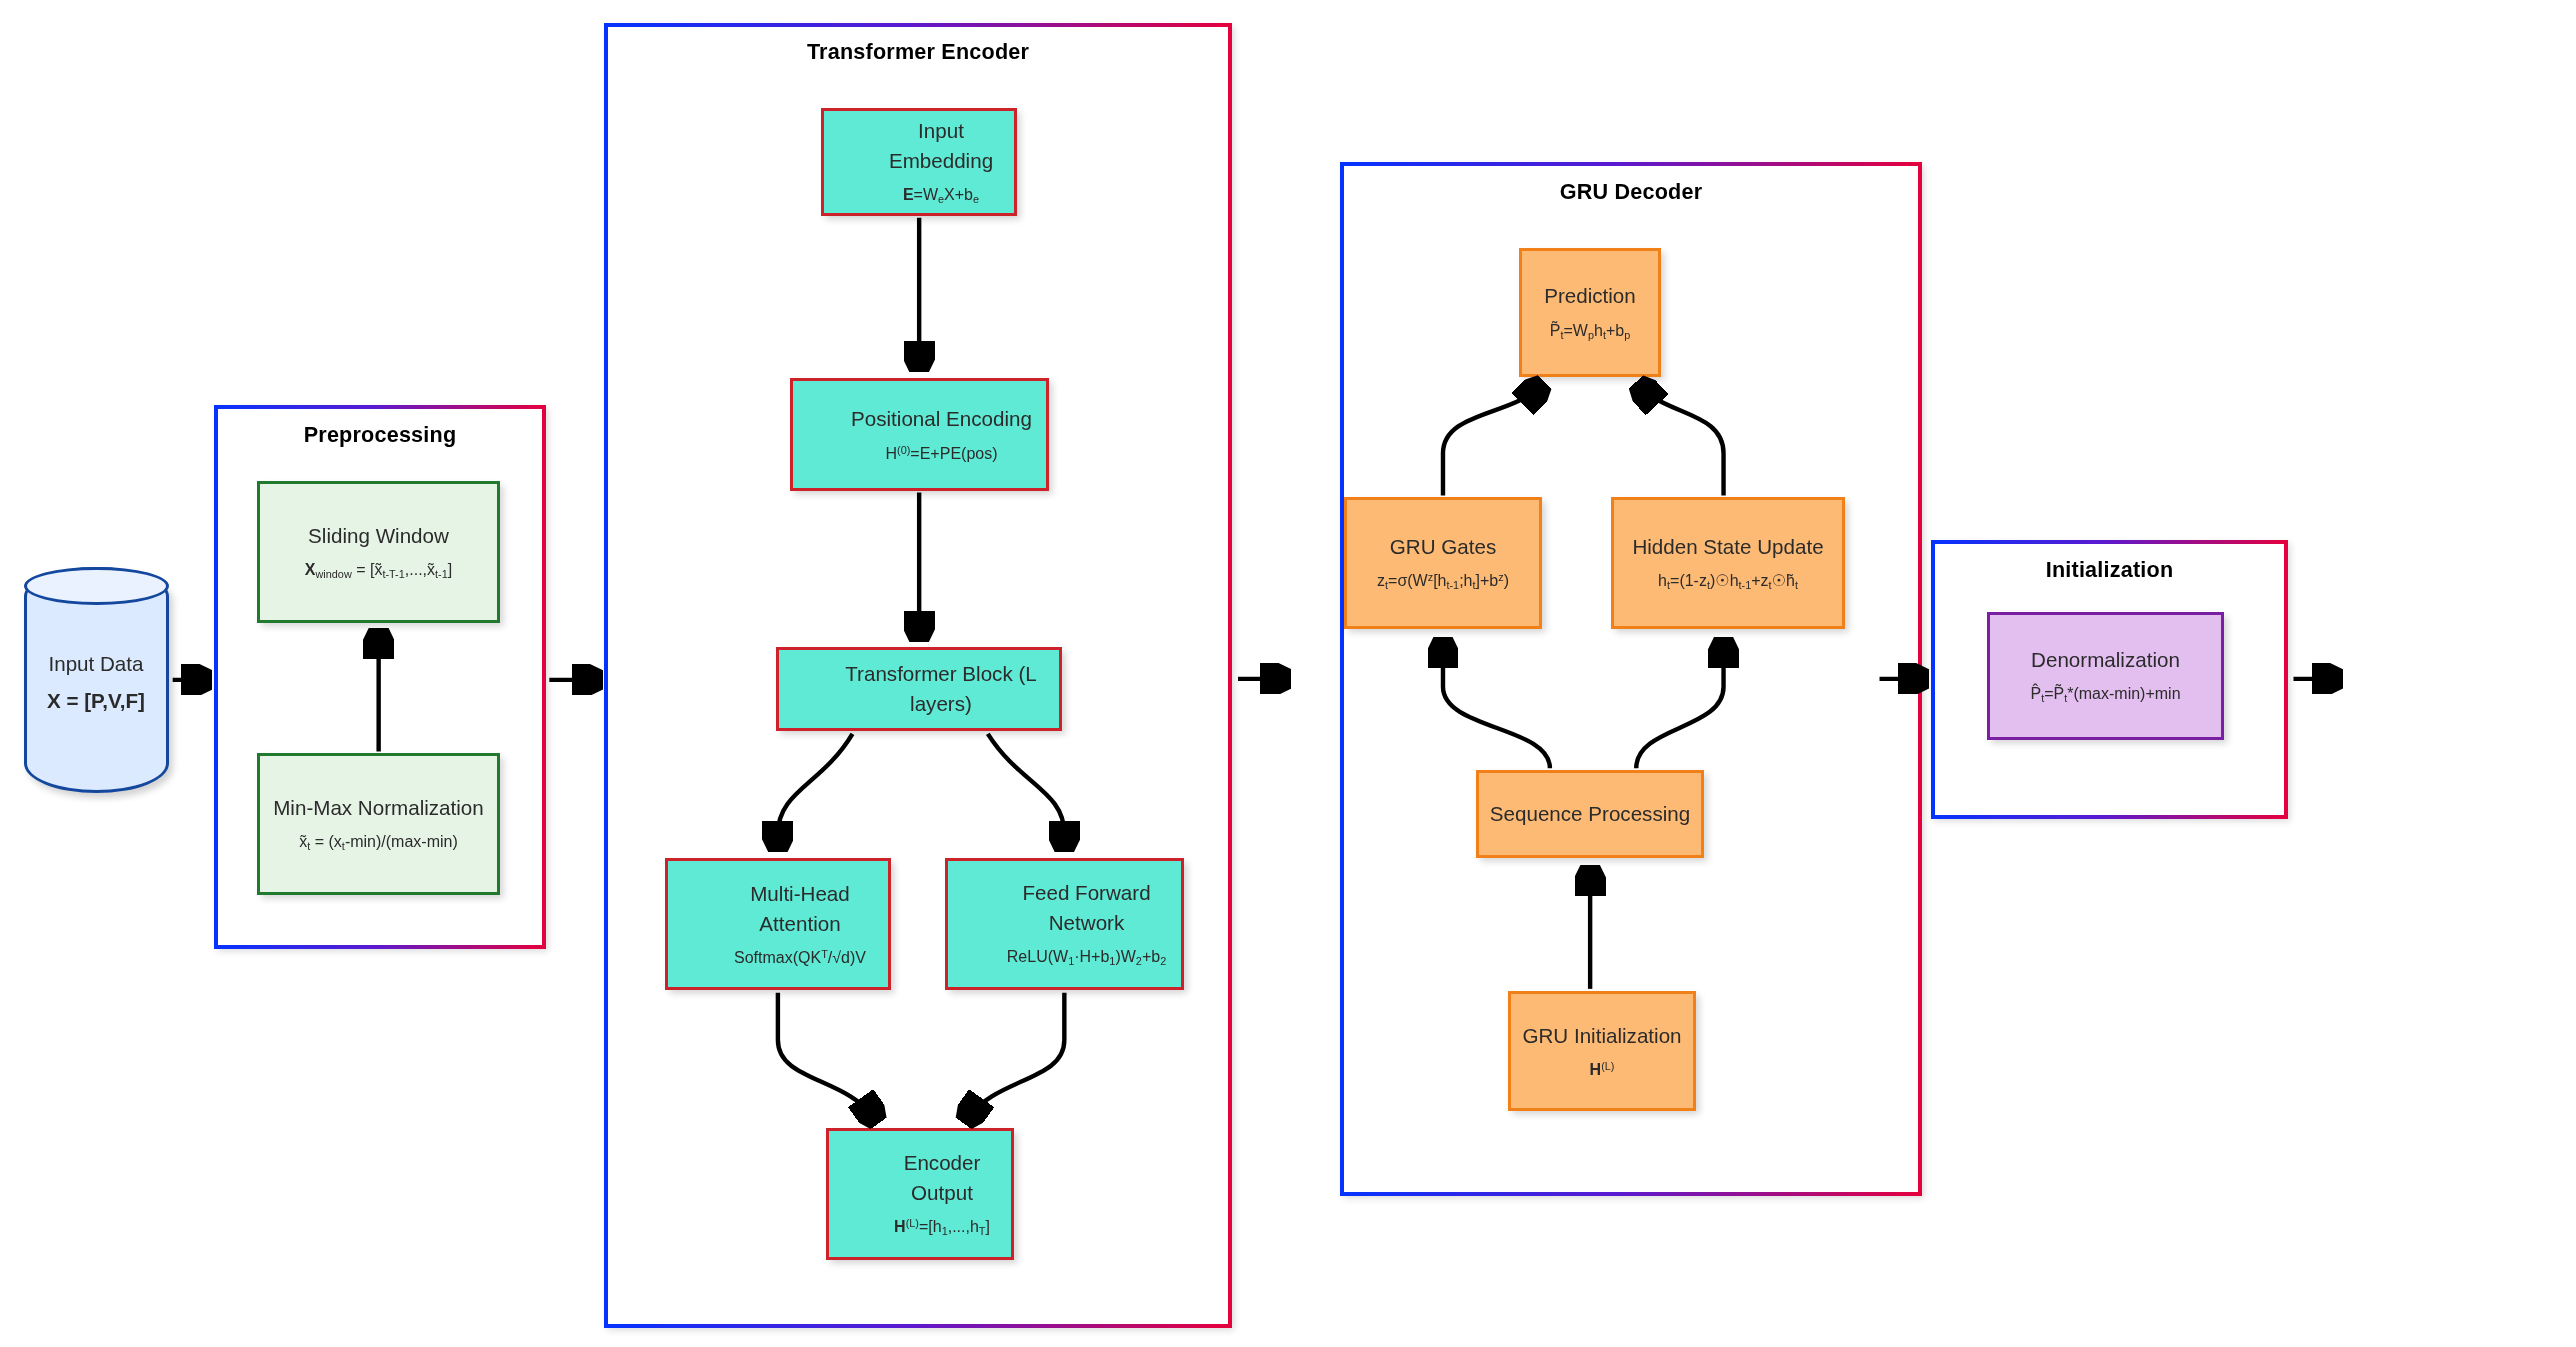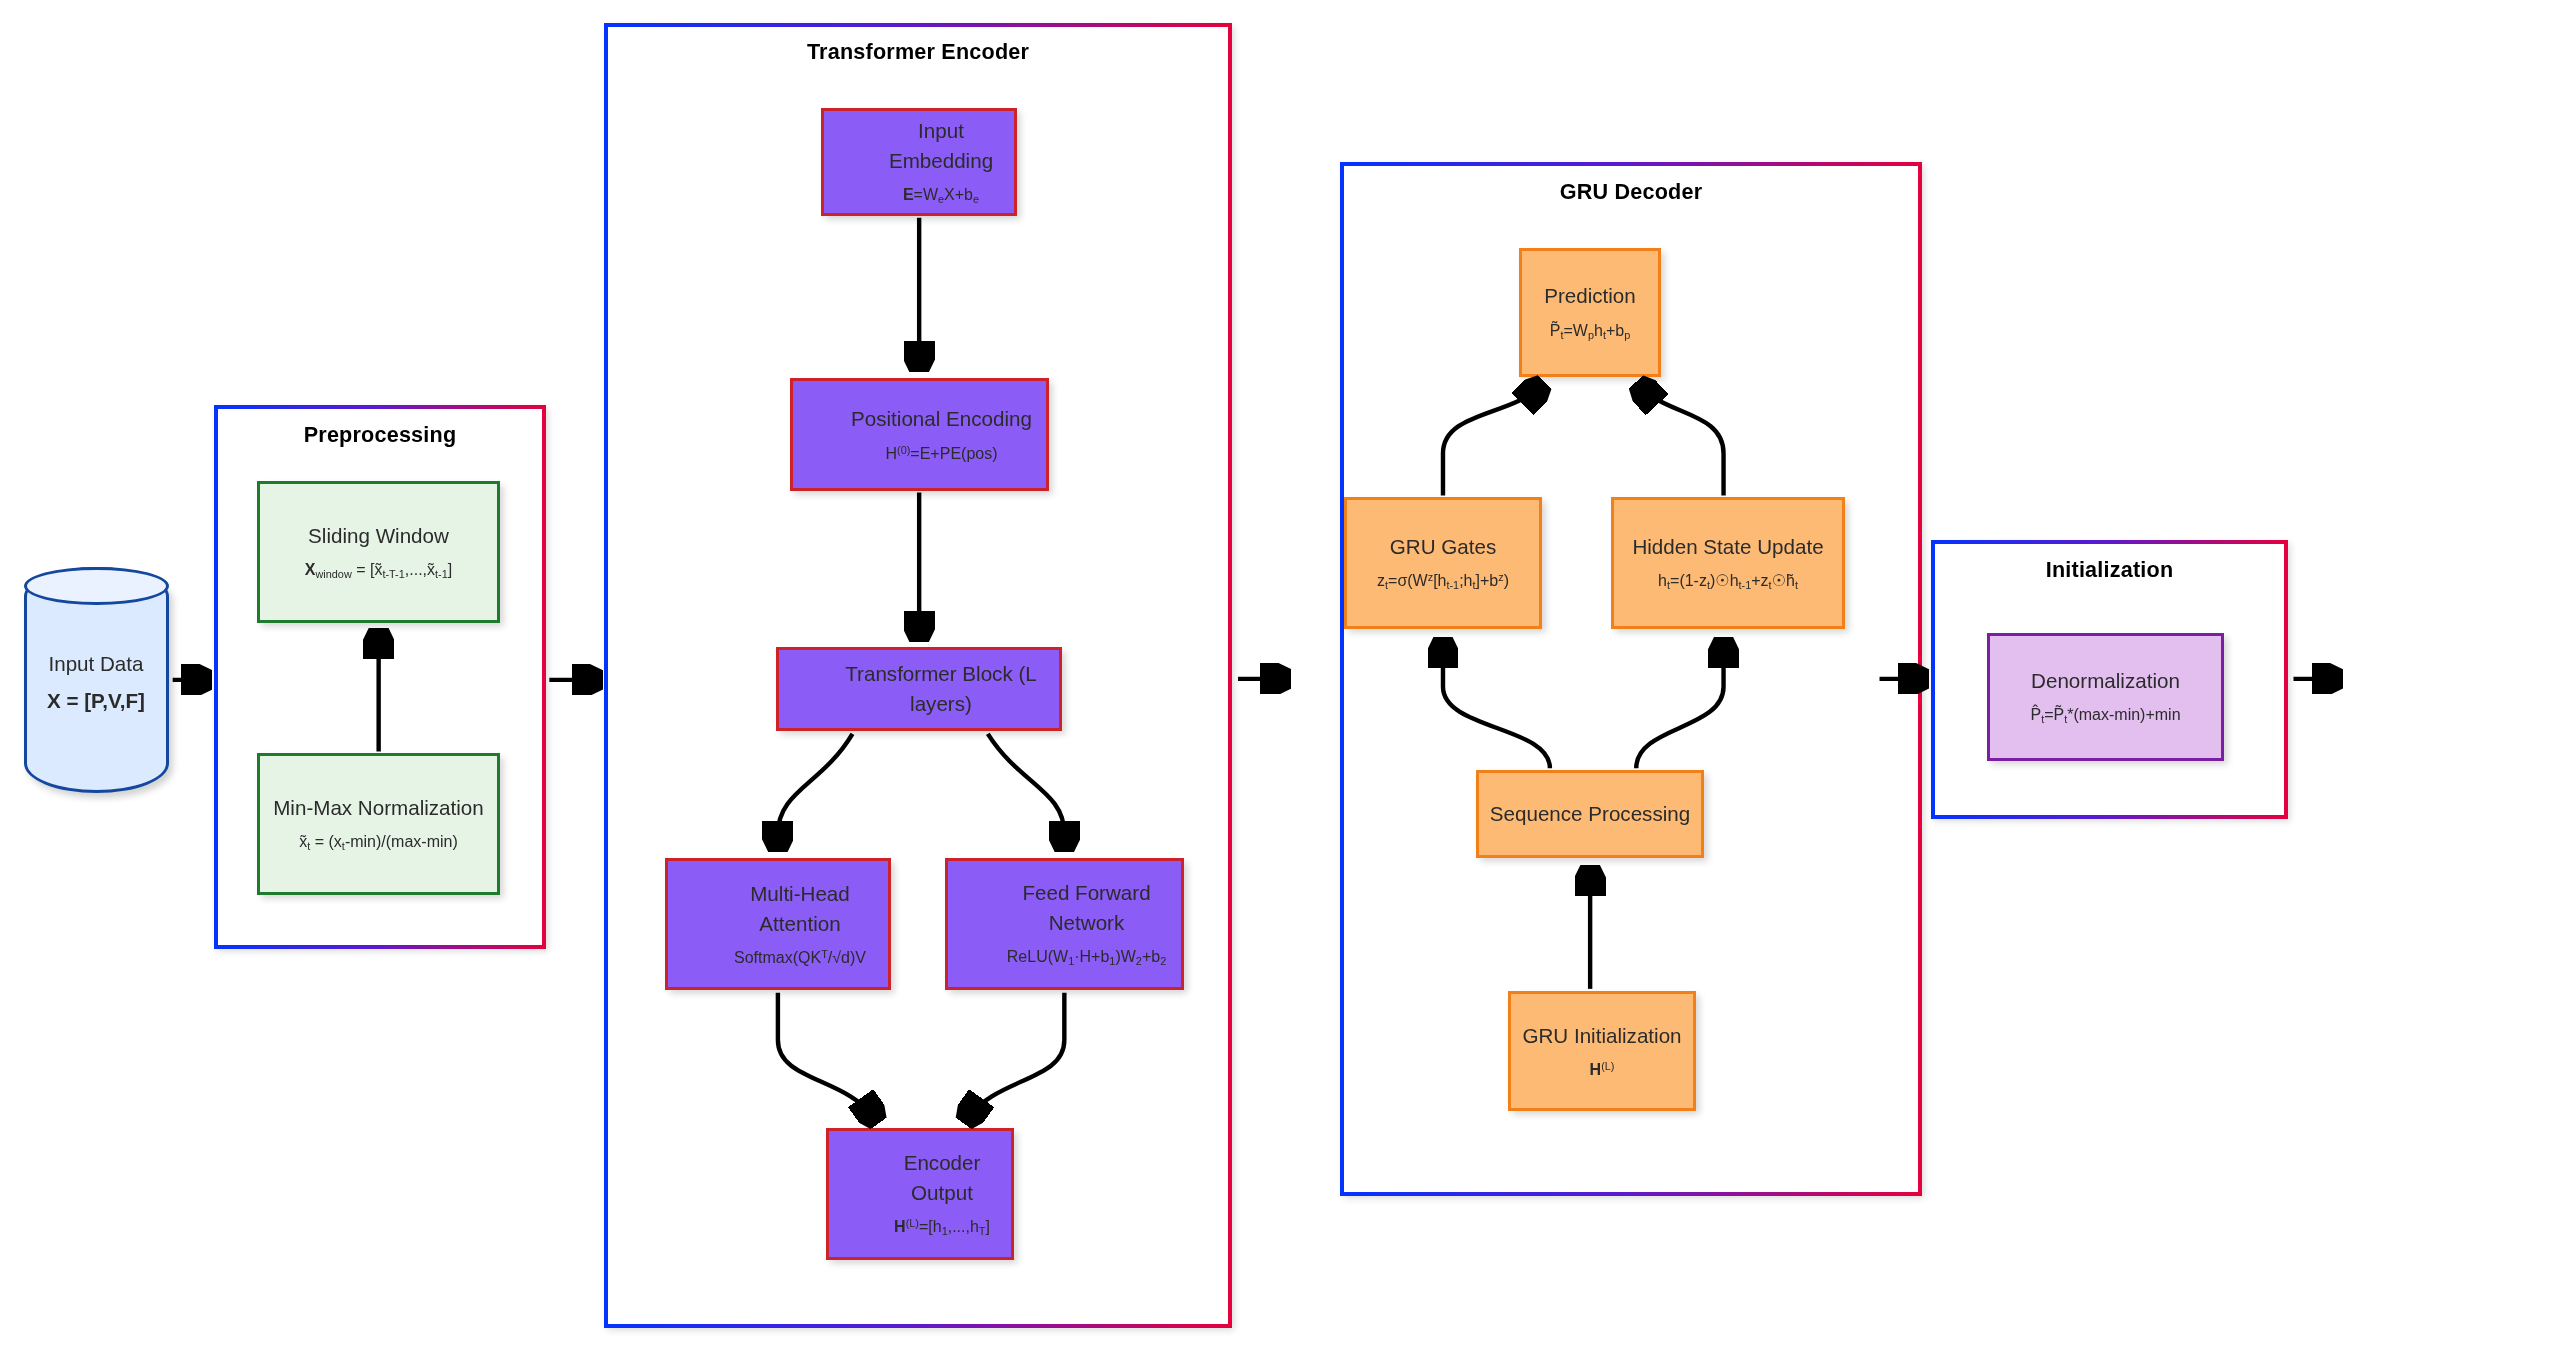--- a/index.html
+++ b/index.html
@@ -49,23 +49,23 @@
     text-align: center;
     line-height: 1.45;
     color: #2b2b2b;
     box-shadow: 3.9px 3.9px 6.9px rgba(0,0,0,0.17);
   }
   .node .l1 { font-size: 20.6px; }
   .node .l2 { font-size: 16px; margin-top: 7.8px; white-space: nowrap; }
   .node .l1.solo { margin: 0; }
 
   .green  { background: #e6f4e6; border-color: #1f7a2e; }
-  .pink   { background: #8b5cf6; border-color: #cc2229; padding-left: 44px; }
+  .pink   { background: #5eead4; border-color: #cc2229; padding-left: 44px; }
   .cream  { background: #fdba74; border-color: #f28019; }
-  .purple { background: #e3bff0; border-color: #7b1fa2; margin-top: 21px; }
+  .purple { background: #e3bff0; border-color: #7b1fa2; }
 
   
   .cyl {
     position: absolute;
     display: flex;
     flex-direction: column;
     align-items: center;
     justify-content: center;
     text-align: center;
     line-height: 1.5;

